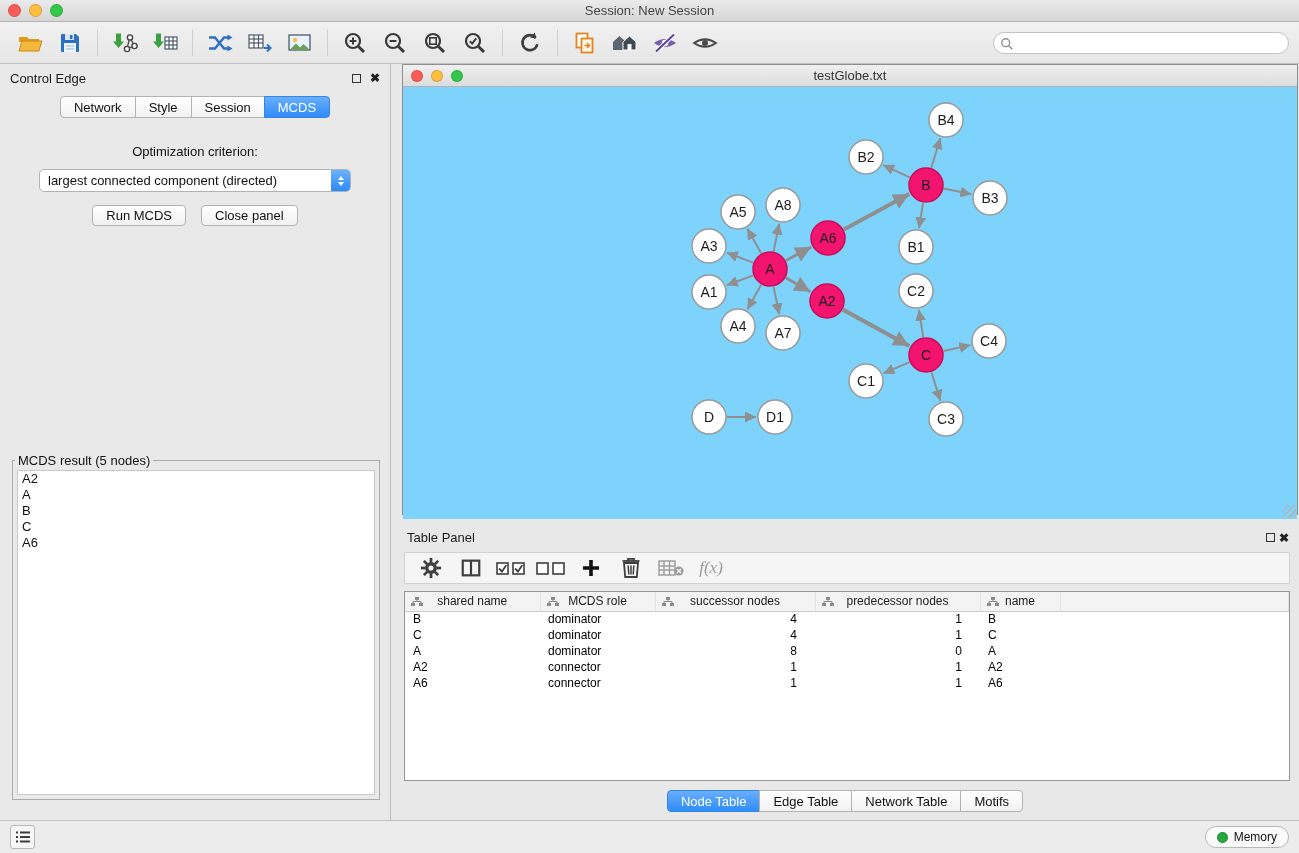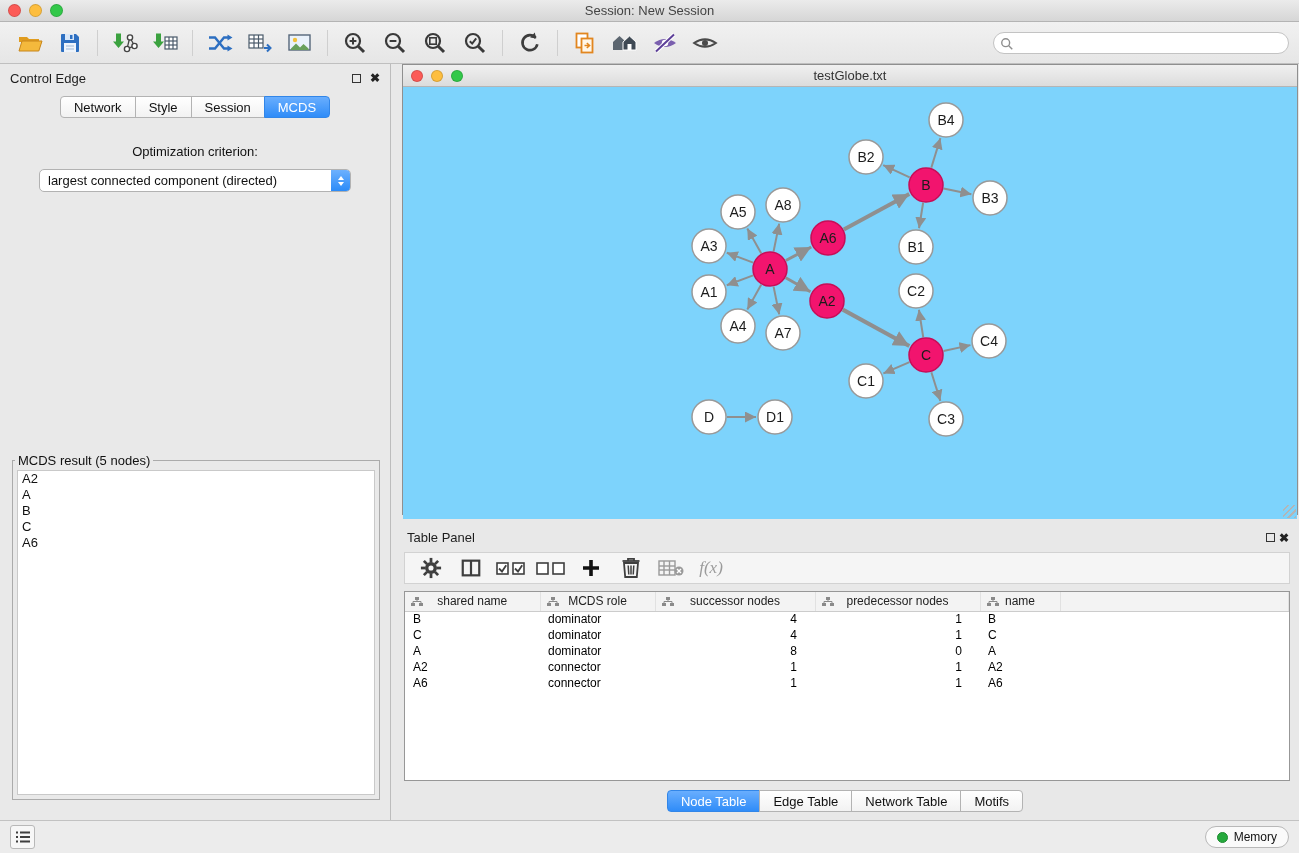--- a/index.html
+++ b/index.html
@@ -269,20 +269,24 @@
           <button class="seg-tab">Session</button>
           <button class="seg-tab active">MCDS</button>
         </div>
       <div class="opt-label">Optimization criterion:</div>
       <div class="dropdown">
         <span class="dd-text">largest connected component (directed)</span>
         <span class="dd-stepper">
           <span class="dd-up"></span>
             <span class="dd-down"></span>
         </span>
+      </div>
+      <div class="cp-buttons">
+        <button class="btn">Run MCDS</button>
+        <button class="btn">Close panel</button>
       </div>
       <fieldset class="result-fieldset">
         <legend>MCDS result (5 nodes)</legend>
         <div class="result-inner">
             <div class="result-item">A2</div>
             <div class="result-item">A</div>
             <div class="result-item">B</div>
             <div class="result-item">C</div>
             <div class="result-item">A6</div>
           </div>

